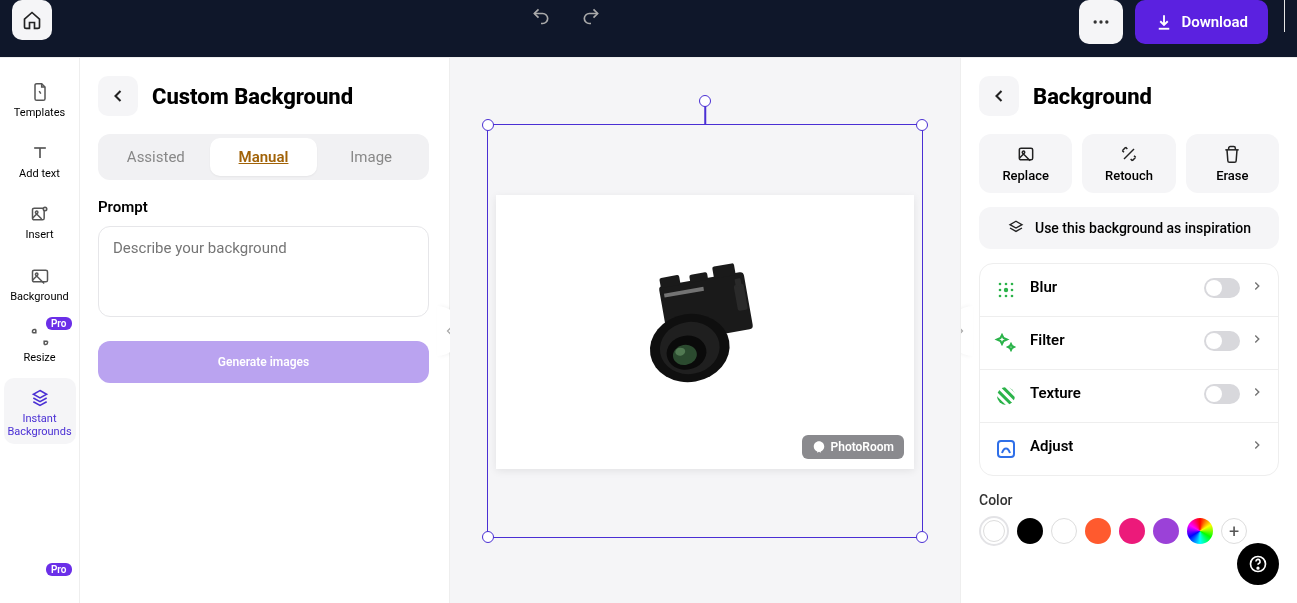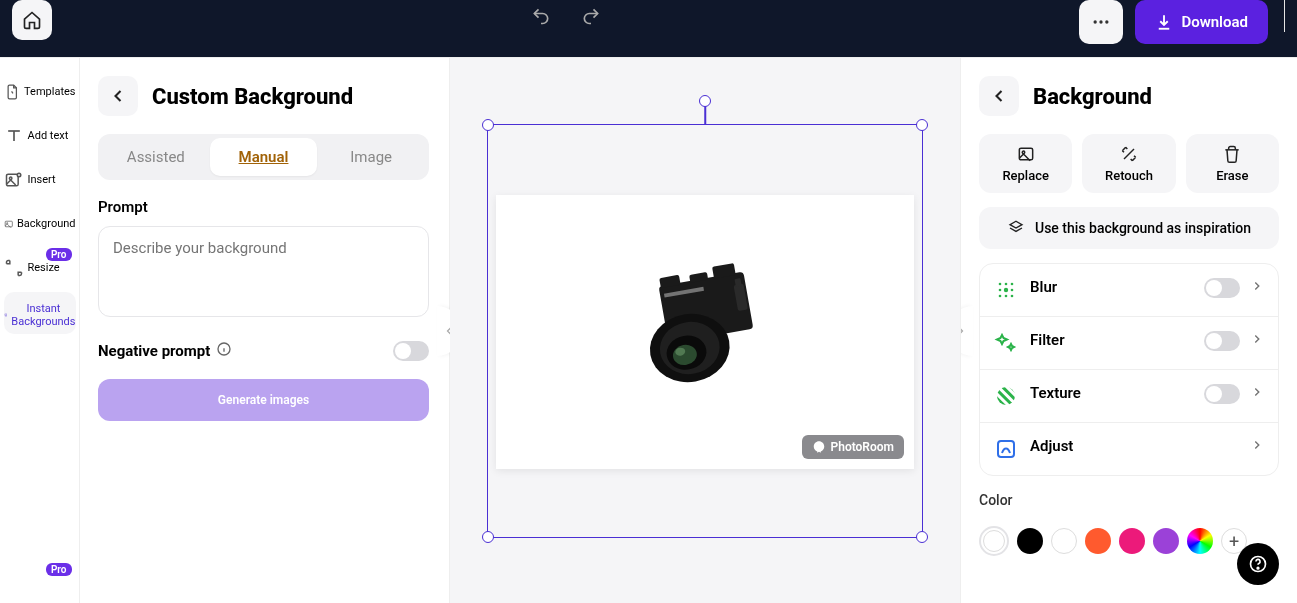--- a/index.html
+++ b/index.html
@@ -10,21 +10,21 @@
 .home-btn { width: 40px; height: 40px; border-radius: 10px; display:flex; align-items:center; justify-content:center; background:#f5f5f7; cursor:pointer; }
 .top-center { flex: 1; display:flex; justify-content:center; gap: 18px; }
 .undo-btn, .redo-btn { width:32px; height:32px; display:flex; align-items:center; justify-content:center; color:#999; cursor:pointer; }
 .more-btn { width:44px; height:44px; border-radius:10px; background:#f5f5f7; display:flex; align-items:center; justify-content:center; cursor:pointer; margin-right:12px; }
 .download-btn { background:#5b21e0; color:#fff; border:none; border-radius:10px; padding:0 20px; height:44px; display:flex; align-items:center; gap:8px; font-weight:600; font-size:15px; cursor:pointer; }
 .top-divider { width:1px; height:32px; background:#e5e5e5; margin-left: 16px; }
 
 
 .main { display:flex; height: 545px; }
 .sidebar { width: 80px; border-right:1px solid #eee; display:flex; flex-direction:column; align-items:center; padding-top:14px; gap:8px; background:#fff; }
-.side-item { width:72px; display:flex; flex-direction:row; align-items:center; gap:4px; padding:10px 0 6px; border-radius:10px; cursor:pointer; position:relative; }
+.side-item { width:72px; display:flex; flex-direction:column; align-items:center; gap:4px; padding:10px 0 6px; border-radius:10px; cursor:pointer; position:relative; }
 .side-item.active { background:#f5f5f7; color:#4a2fd4; }
 .side-item .lbl { font-size:11px; text-align:center; line-height:1.2; }
 .pro-badge { position:absolute; top:0; right:4px; background:#6b2fe8; color:#fff; font-size:10px; padding:1px 5px; border-radius:6px; font-weight:600; }
 .side-partial { width:72px; height:40px; position:relative; margin-top:auto; }
 
 .left-panel { width: 370px; padding: 18px 20px 0 18px; background:#fff; border-right:1px solid #eee; position:relative; }
 .panel-header { display:flex; align-items:center; gap:14px; margin-bottom:18px; }
 .back-btn { width:40px; height:40px; border-radius:10px; background:#f5f5f7; display:flex; align-items:center; justify-content:center; cursor:pointer; }
 .panel-title { font-size:22px; font-weight:800; }
 
@@ -64,21 +64,21 @@
 .action-row { display:flex; gap:10px; margin-bottom:14px; }
 .act { flex:1; background:#f5f5f7; border-radius:12px; padding:10px 0; display:flex; flex-direction:column; align-items:center; gap:4px; cursor:pointer; font-size:13px; font-weight:500; }
 .insp-btn { background:#f5f5f7; border-radius:12px; padding:12px; display:flex; align-items:center; justify-content:center; gap:10px; font-size:14px; font-weight:500; cursor:pointer; margin-bottom:14px; }
 .opt-list { border:1px solid #eee; border-radius:14px; overflow:hidden; margin-bottom:16px; }
 .opt-row { display:flex; align-items:flex-start; padding:14px 14px; border-bottom:1px solid #eee; cursor:pointer; }
 .opt-row:last-child { border-bottom:none; }
 .opt-icon { width:24px; height:24px; margin-right:12px; }
 .opt-lbl { flex:1; font-size:15px; font-weight:600; }
 .opt-tgl { margin-right:10px; }
 .chev { color:#777; }
-.color-title { font-size:14px; font-weight:500; color:#333; margin-bottom:18px; }
+.color-title { font-size:14px; font-weight:500; color:#333; margin-bottom:8px; }
 .swatches { display:flex; gap:8px; align-items:center; }
 .sw { width:26px; height:26px; border-radius:50%; cursor:pointer; }
 .sw-ring { border:2px solid #e3e3e6; padding:2px; box-sizing:content-box; width:22px; height:22px; }
 .sw-ring .inner { width:100%; height:100%; border-radius:50%; border:1px solid #ddd; background:#fff; }
 .sw-add { width:26px; height:26px; border-radius:50%; border:1px solid #ddd; display:flex; align-items:center;justify-content:center; font-size:18px; color:#555; cursor:pointer; }
 
 .help-fab { position:fixed; bottom:18px; right:18px; width:42px; height:42px; border-radius:50%; background:#000; color:#fff; display:flex; align-items:center; justify-content:center; cursor:pointer; }
 </style>
 </head>
 <body>
@@ -190,32 +190,20 @@
       </div>
       <div class="panel-title">Custom Background</div>
     </div>
     <div class="seg-tab">
       <div class="seg-opt">Assisted</div>
       <div class="seg-opt active">Manual</div>
       <div class="seg-opt">Image</div>
     </div>
     <div class="field-lbl">Prompt</div>
     <textarea class="prompt-box" placeholder="Describe your background" style=""></textarea>
-    <div class="neg-row">
-      <div class="neg-left">
-        <span>Negative prompt</span>
-        <span class="info-icon">
-          <svg width="16" height="16" viewBox="0 0 24 24" fill="none" stroke="#666" stroke-width="2">
-              <circle cx="12" cy="12" r="9"></circle>
-              <path d="M12 8v.01M12 11v5"></path>
-            </svg>
-        </span>
-      </div>
-      <div class="toggle"></div>
-    </div>
     <button class="gen-btn">Generate images</button>
     <div class="panel-arrow">
       <svg width="12" height="12" viewBox="0 0 24 24" fill="none" stroke="#aaa" stroke-width="2.5">
           <path d="M15 18l-6-6 6-6"></path>
         </svg>
     </div>
   </div>
 
   <div class="canvas-wrap">
     <div class="sel-box">

